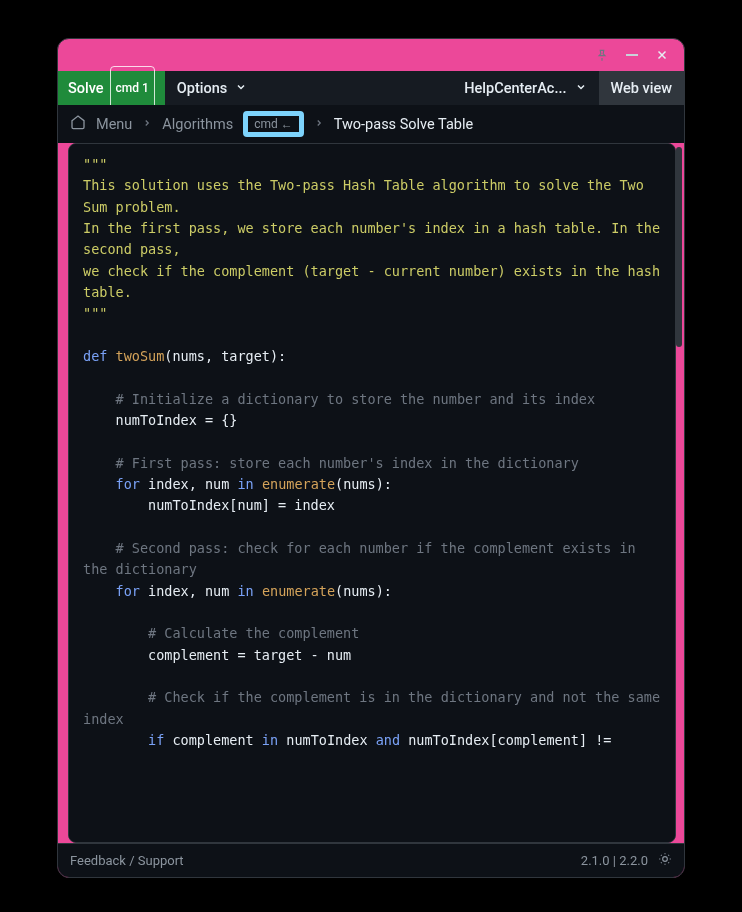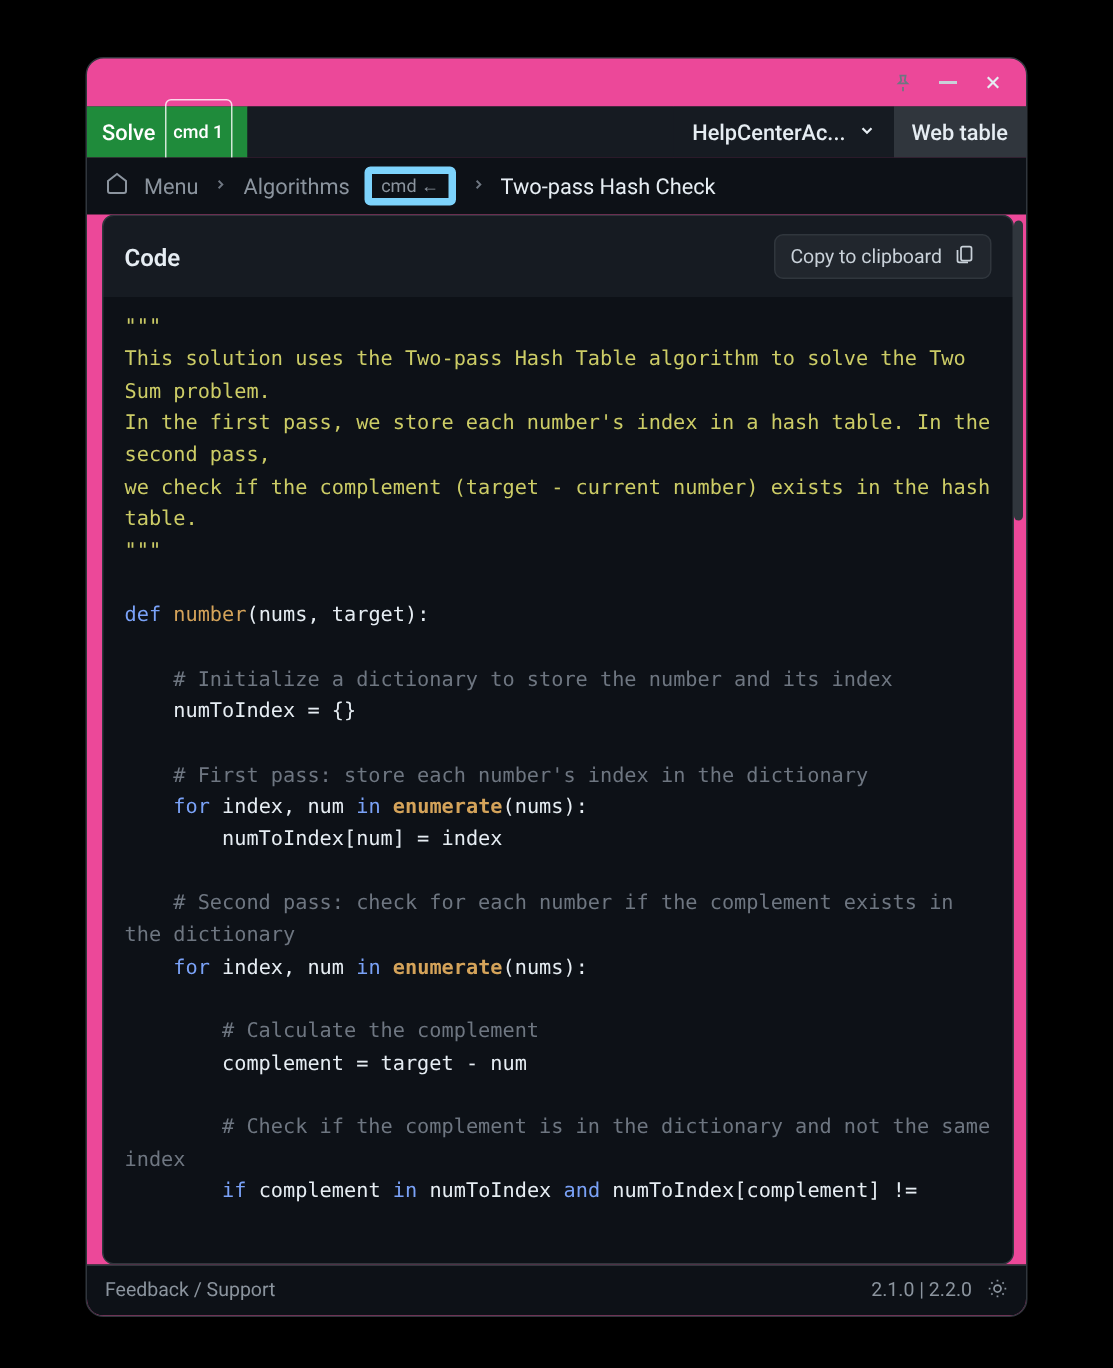--- a/index.html
+++ b/index.html
@@ -177,21 +177,21 @@
     font-size: 13.5px;
     line-height: 1.58;
     color: #c9d1d9;
     overflow: hidden;
     white-space: pre-wrap;
     word-break: break-word;
   }
   .tok-str { color: #cccc66; }
   .tok-kw { color: #7aa2f7; }
   .tok-fn { color: #d4a35a; }
-  .tok-builtin { color: #d4a35a; font-weight: bold; }
+  .tok-builtin { color: #d4a35a; }
   .tok-com { color: #6e7681; }
   .tok-id { color: #e6edf3; }
 
   .footer {
     height: 34px;
     border-top: 1px solid #30363d;
     background: #0d1117;
     display: flex;
     align-items: center;
     justify-content: space-between;
@@ -220,32 +220,40 @@
       <svg viewBox="0 0 24 24" fill="none" stroke="#e6edf3" stroke-width="2.5">
           <path d="M18 6L6 18M6 6l12 12"></path>
         </svg>
     </span>
   </div>
 
   <div class="topbar">
     <div class="btn-green">
       <span>Solve</span>
       <span class="cmd-badge">cmd 1</span>
+    </div>
+    <div class="btn-dark">
+      <span>Options</span>
+      <span class="chev">
+        <svg width="12" height="12" viewBox="0 0 24 24" fill="none" stroke="#e6edf3" stroke-width="3">
+            <path d="M6 9l6 6 6-6"></path>
+          </svg>
+      </span>
     </div>
     <div class="spacer"></div>
     <div class="btn-dark">
       <span>HelpCenterAc...</span>
       <span class="chev">
         <svg width="12" height="12" viewBox="0 0 24 24" fill="none" stroke="#e6edf3" stroke-width="3">
             <path d="M6 9l6 6 6-6"></path>
           </svg>
       </span>
     </div>
     <div class="btn-webview">
-      <span>Web table</span>
+      <span>Web view</span>
     </div>
   </div>
 
   <div class="breadcrumb">
     <span class="home-icon">
       <svg viewBox="0 0 24 24" fill="none" stroke="#8b949e" stroke-width="2">
           <path d="M3 10l9-7 9 7v10a2 2 0 01-2 2H5a2 2 0 01-2-2V10z"></path>
         </svg>
     </span>
     <span class="breadcrumb-link">Menu</span>
@@ -254,45 +262,33 @@
           <path d="M9 18l6-6-6-6"></path>
         </svg>
     </span>
     <span class="breadcrumb-link">Algorithms</span>
     <span class="cmd-pill">cmd ←</span>
     <span class="breadcrumb-chev">
       <svg width="10" height="10" viewBox="0 0 24 24" fill="none" stroke="#6e7681" stroke-width="3">
           <path d="M9 18l6-6-6-6"></path>
         </svg>
     </span>
-    <span class="breadcrumb-current">Two-pass Hash Check</span>
+    <span class="breadcrumb-current">Two-pass Solve Table</span>
   </div>
 
   <div class="content">
     <div class="scroll-track"></div>
     <div class="card">
-      <div class="card-header">
-        <span class="card-title">Code</span>
-        <div class="copy-btn">
-          <span>Copy to clipboard</span>
-          <span>
-            <svg viewBox="0 0 24 24" fill="none" stroke="#c9d1d9" stroke-width="2">
-                <rect x="8" y="4" width="12" height="16" rx="2"></rect>
-                <path d="M4 8v12a2 2 0 002 2h10"></path>
-              </svg>
-          </span>
-        </div>
-      </div>
       <div class="code-area"><span class="tok-str">"""</span>
 <span class="tok-str">This solution uses the Two-pass Hash Table algorithm to solve the Two Sum problem.</span>
 <span class="tok-str">In the first pass, we store each number's index in a hash table. In the second pass,</span>
 <span class="tok-str">we check if the complement (target - current number) exists in the hash table.</span>
 <span class="tok-str">"""</span>
 
-<span class="tok-kw">def</span> <span class="tok-fn">number</span><span class="tok-id">(nums, target):</span>
+<span class="tok-kw">def</span> <span class="tok-fn">twoSum</span><span class="tok-id">(nums, target):</span>
 
     <span class="tok-com"># Initialize a dictionary to store the number and its index</span>
     <span class="tok-id">numToIndex = {}</span>
 
     <span class="tok-com"># First pass: store each number's index in the dictionary</span>
     <span class="tok-kw">for</span> <span class="tok-id">index, num</span> <span class="tok-kw">in</span> <span class="tok-builtin">enumerate</span><span class="tok-id">(nums):</span>
         <span class="tok-id">numToIndex[num] = index</span>
 
     <span class="tok-com"># Second pass: check for each number if the complement exists in the dictionary</span>
     <span class="tok-kw">for</span> <span class="tok-id">index, num</span> <span class="tok-kw">in</span> <span class="tok-builtin">enumerate</span><span class="tok-id">(nums):</span>

